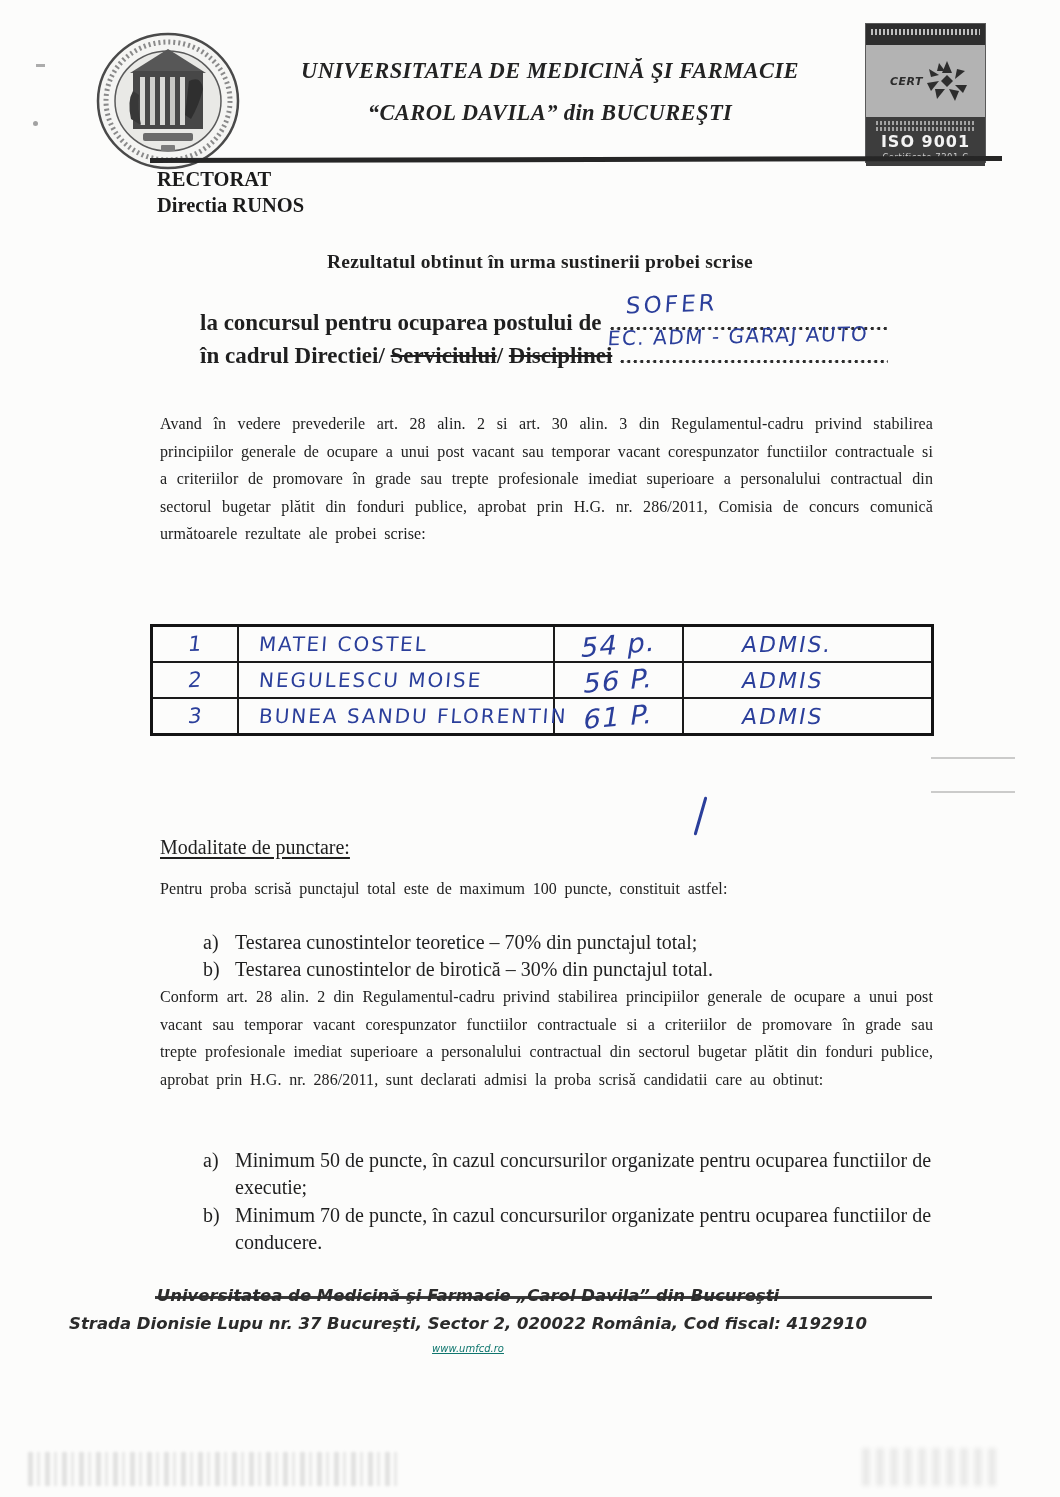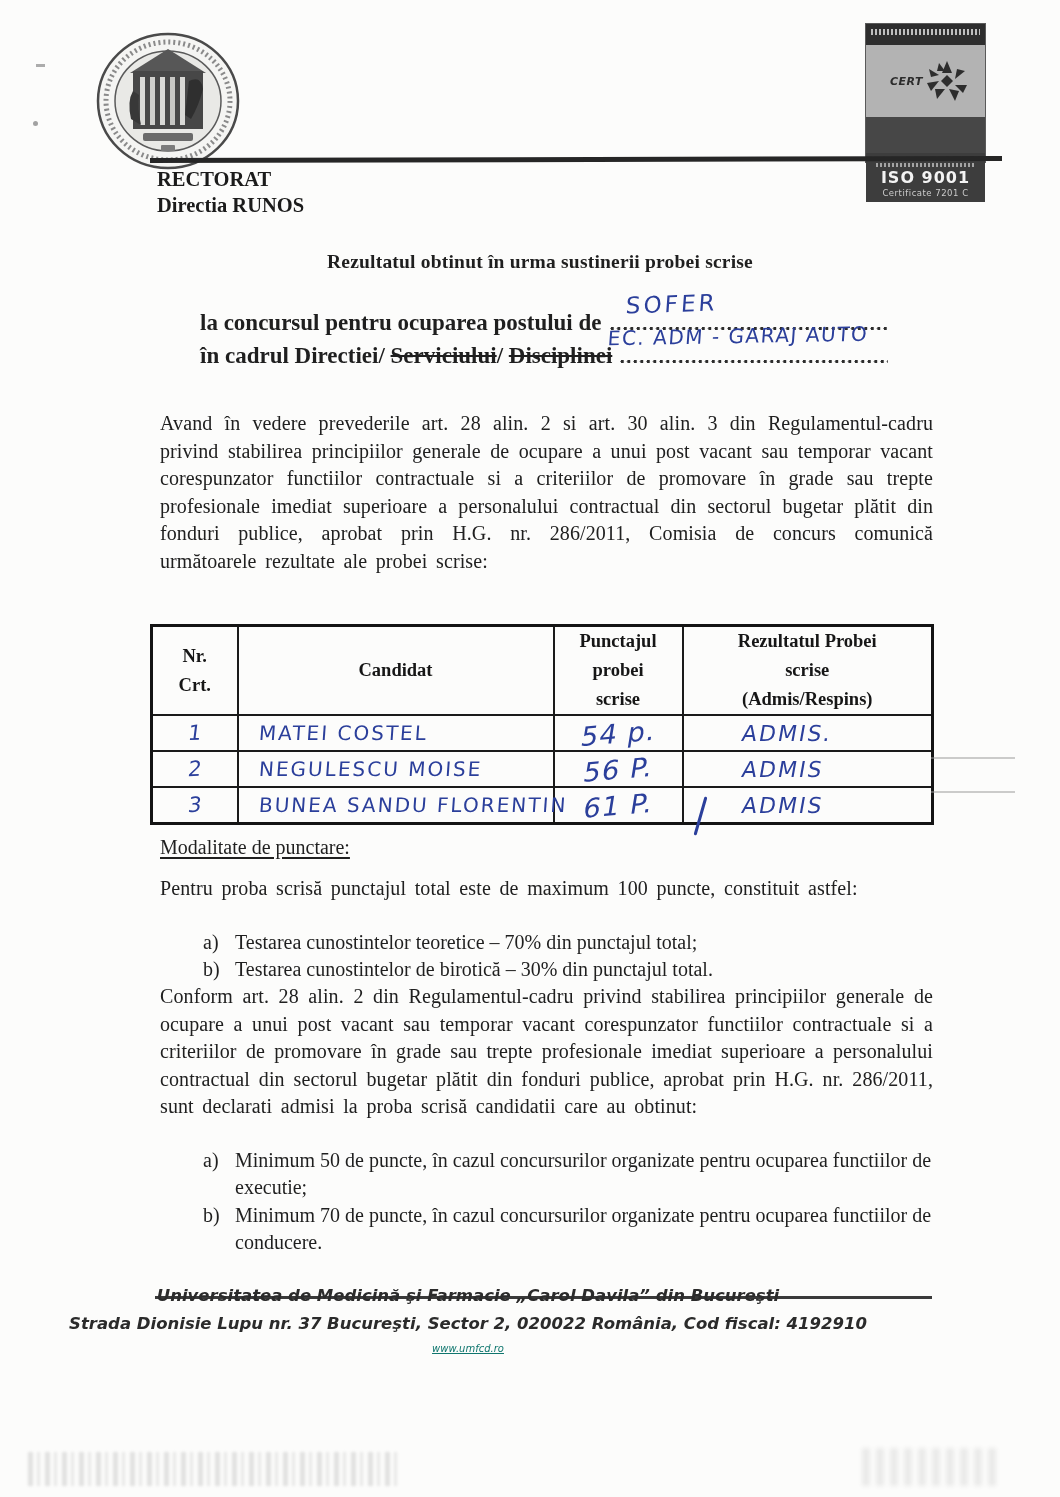--- a/index.html
+++ b/index.html
@@ -13,41 +13,41 @@
     position:absolute;left:250px;top:50px;width:600px;text-align:center;
     font-weight:bold;font-style:italic;font-size:22.5px;line-height:42px;
     letter-spacing:.4px;color:#232323;
   }
   .badge{position:absolute;left:866px;top:24px;width:119px;height:138px;background:#474747;box-shadow:0 0 0 1px #5a5a5a;}
   .badge-top{height:16px;background:#2e2e2e;padding-top:5px;}
   .badge-top .tinytext{display:block;height:6px;margin:0 5px;
     background:repeating-linear-gradient(90deg,#d8d8d8 0 2px,transparent 2px 4px);opacity:.85;}
   .badge-mid{height:72px;background:#b3b3b3;display:flex;align-items:center;justify-content:center;gap:2px;padding-left:8px;}
   .badge-cert{font-family:"DejaVu Sans",sans-serif;font-weight:bold;font-style:italic;font-size:11px;color:#2c2c2c;letter-spacing:.5px;}
-  .badge-bottom{background:#3d3d3d;text-align:center;padding-top:2px;margin-top:36px;}
+  .badge-bottom{background:#3d3d3d;text-align:center;padding-top:2px;}
   .badge-bottom .tinytext{display:block;height:4px;margin:2px 10px;
     background:repeating-linear-gradient(90deg,#cfcfcf 0 2px,transparent 2px 4px);opacity:.7;}
   .iso{font-family:"DejaVu Sans",sans-serif;font-weight:bold;font-size:16px;color:#f3f3f3;letter-spacing:1px;line-height:18px;}
   .cert-no{font-family:"DejaVu Sans",sans-serif;font-size:8.5px;color:#cccccc;letter-spacing:.5px;line-height:12px;padding-bottom:3px;}
   .divider{position:absolute;left:150px;top:157px;width:852px;height:5px;background:#262626;transform:rotate(-.15deg);}
   .dept{position:absolute;left:157px;top:166px;font-weight:bold;font-size:20.5px;line-height:26px;color:#1b1b1b;}
   
   .doc-title{position:absolute;left:0;top:251px;width:1080px;text-align:center;font-weight:bold;font-size:19.5px;letter-spacing:.2px;}
   .fill-block{position:absolute;left:200px;top:303px;width:688px;font-weight:bold;font-size:23px;}
   .fill-line{display:flex;align-items:flex-end;height:33px;}
   .fill-line .lbl{white-space:nowrap;}
   .dots{flex:1 1 auto;height:5px;margin:0 0 5px 8px;
     background-image:radial-gradient(circle at 2.2px 2.5px,#2d2d2d 1.5px,transparent 2px);
     background-size:6.5px 5px;background-repeat:repeat-x;}
   .struck{text-decoration:line-through;}
   .hw{font-family:"DejaVu Sans",sans-serif;color:#2b3f9b;}
   .hw-pos{position:absolute;left:626px;top:291px;font-size:23px;letter-spacing:3px;transform:skewX(-6deg) rotate(-2deg);}
   .hw-dept{position:absolute;left:608px;top:324px;font-size:20px;letter-spacing:1.5px;white-space:nowrap;transform:skewX(-5deg) rotate(-1deg);}
   
-  .para{position:absolute;left:160px;width:773px;font-size:20px;line-height:27.6px;
+  .para{position:absolute;left:160px;width:773px;font-size:16px;line-height:27.6px;
     text-align:justify;word-spacing:3.5px;letter-spacing:.1px;color:#202020;}
   .p1{top:410px;}
   .p2{top:875px;}
   .p3{top:983px;}
   .modalitate{position:absolute;left:160px;top:836px;font-size:20px;text-decoration:underline;text-underline-offset:3px;}
   .ablist{position:absolute;left:203px;width:732px;font-size:20px;line-height:27.4px;}
   .list1{top:929px;}
   .list2{top:1147px;}
   .ab-item{display:flex;}
   .ab-item .marker{flex:0 0 32px;}
@@ -102,20 +102,24 @@
       <rect x="67" y="46" width="5" height="48" fill="#d9d9d6"></rect>
       <rect x="77" y="46" width="5" height="48" fill="#c6c6c3"></rect>
       <rect x="87" y="46" width="5" height="48" fill="#d9d9d6"></rect>
       <path d="M96,50 q12,-6 14,8 q-4,16 -12,30 l-6,-4 z" fill="#2f2f2f"></path>
       <path d="M40,60 q-6,10 -2,28 l10,6 q-4,-18 -2,-30 z" fill="#383838"></path>
       <rect x="50" y="102" width="50" height="8" rx="2" fill="#6a6a6a"></rect>
       <rect x="68" y="114" width="14" height="6" rx="1" fill="#7c7c7c"></rect>
     </svg>
   </div>
 
+  <div class="uni-title">
+    <div>UNIVERSITATEA DE MEDICINĂ ŞI FARMACIE</div>
+    <div>“CAROL DAVILA” din BUCUREŞTI</div>
+  </div>
 
   <div class="badge">
     <div class="badge-top">
         <span class="tinytext"></span>
       </div>
     <div class="badge-mid">
       <span class="badge-cert">CERT</span>
       <svg width="44" height="44" viewBox="0 0 44 44">
         <g fill="#2d2d2d">
           <polygon points="22,2 27,14 17,14"></polygon>
@@ -168,31 +172,20 @@
   <div class="para p1">Avand în vedere prevederile art. 28 alin. 2 si art. 30 alin. 3 din Regulamentul-cadru privind stabilirea principiilor generale de ocupare a unui post vacant sau temporar vacant corespunzator functiilor contractuale si a criteriilor de promovare în grade sau trepte profesionale imediat superioare a personalului contractual din sectorul bugetar plătit din fonduri publice, aprobat prin H.G. nr. 286/2011, Comisia de concurs comunică următoarele rezultate ale probei scrise:</div>
 
   <table class="results-table">
     <colgroup>
         <col class="col-nr">
         <col class="col-cand">
         <col class="col-score">
         <col class="col-res">
       </colgroup>
     <tbody>
-        <tr>
-      <th>Nr.
-Crt.</th>
-      <th>Candidat</th>
-      <th>Punctajul
-probei
-scrise</th>
-      <th>Rezultatul Probei
-scrise
-(Admis/Respins)</th>
-    </tr>
     <tr class="data-row">
       <td>
             <span class="hw hw-nr">1</span>
           </td>
       <td>
             <span class="hw hw-name">MATEI COSTEL</span>
           </td>
       <td>
             <span class="hw hw-score">54 p.</span>
           </td>

